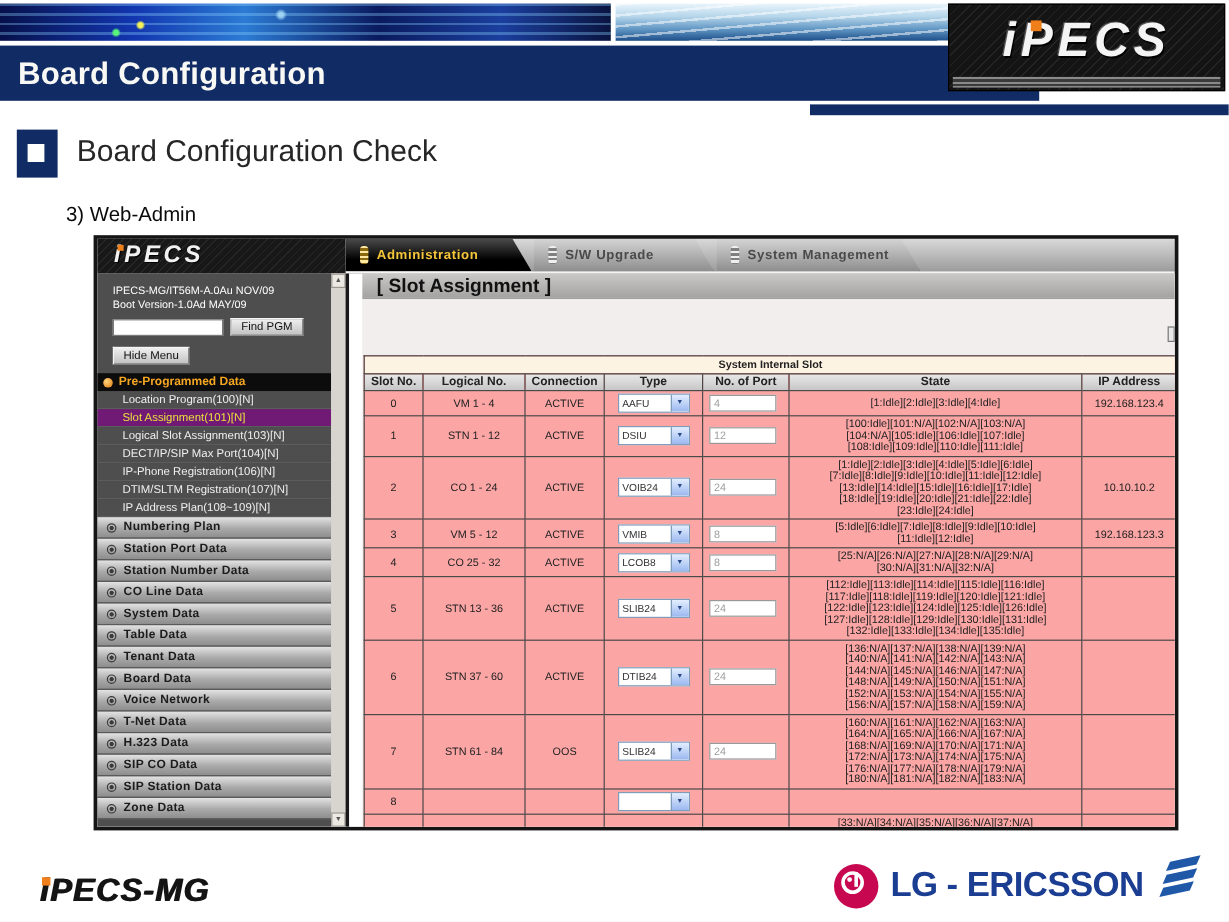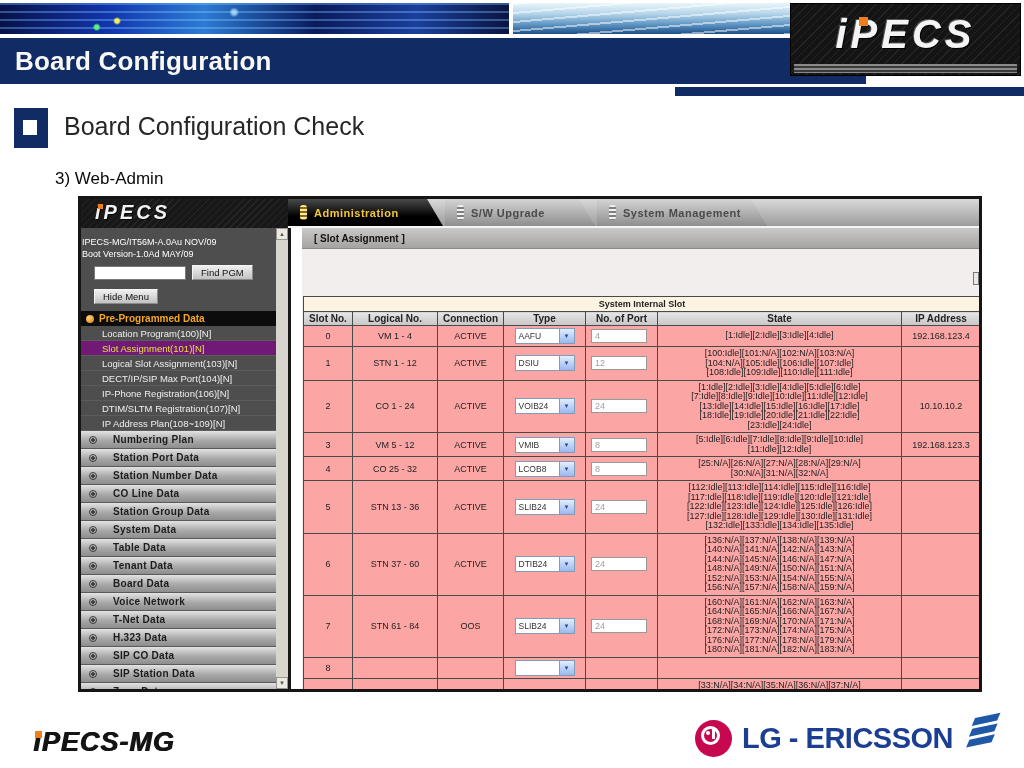--- a/index.html
+++ b/index.html
@@ -59,51 +59,51 @@
     font-size:11px; font-weight:bold; letter-spacing:.5px; }
   .tab.inactive { background:linear-gradient(180deg,#d4d4d4 0%,#8e8e8e 100%); color:#4a4a4a;
     border-right:1px solid #777; }
   .tab.active { background:linear-gradient(180deg,#4a4a4a 0%,#000 65%); color:#f5c63a;align-items:center; }
   .tab-ic { width:7px; height:15px; border-radius:3px;
     background:repeating-linear-gradient(180deg,#f0f0f0 0 2px,#808080 2px 4px); }
   .tab.active .tab-ic { background:repeating-linear-gradient(180deg,#ffe9a0 0 2px,#8a6a10 2px 4px); }
 
   
   .wa-sidebar { position:absolute; left:0; top:29px; width:195px; height:461px; background:#4e4e4e; overflow:hidden; }
-  .wa-version { margin:8px 6px 0 1px; color:#fff; font-size:9px; line-height:12px; white-space:nowrap; }
+  .wa-version { margin:8px 6px 0 13px; color:#fff; font-size:9px; line-height:12px; white-space:nowrap; }
   .find-row { margin:5px 0 0 13px; display:flex; gap:6px; align-items:center; }
   .find-input { width:92px; height:14px; border:1px solid #7a7a7a; background:#fff; font-size:9px; padding:0 2px; }
   .wa-btn { height:15px; background:linear-gradient(180deg,#efefef,#c2c2c2); border:1px solid #8a8a8a;
     border-top-color:#f5f5f5; border-left-color:#f5f5f5; font-size:9.5px; color:#111; padding:0 8px; cursor:pointer;
     font-family:"Liberation Sans",sans-serif; }
   .hide-row { margin:6px 0 7px 13px; }
   .menu-header { height:15px; background:#0c0c0c; color:#f5a623; font-size:10px; font-weight:bold;
     display:flex; align-items:center; gap:5px; padding-left:5px; cursor:pointer; }
   .menu-header .dot { width:8px; height:8px; border-radius:50%; background:radial-gradient(circle at 35% 35%, #ffd37a, #e07b10); }
   .menu-item { height:15px; line-height:15px; color:#efefef; font-size:9.5px; padding-left:21px;
     border-bottom:1px solid #5c5c5c; background:#4e4e4e; cursor:pointer; white-space:nowrap; }
   .menu-item.selected { background:#701a75; color:#e6e13c; }
-  .menu-group { height:18px; display:flex; align-items:center; gap:16px; padding-left:8px; cursor:pointer;
+  .menu-group { height:18px; display:flex; align-items:center; gap:6px; padding-left:8px; cursor:pointer;
     background:linear-gradient(180deg,#e3e3e3 0%,#a9a9a9 55%,#8d8d8d 100%); border-bottom:1px solid #5a5a5a;
     color:#1c1c1c; font-size:10px; font-weight:bold; letter-spacing:.3px; }
   .menu-group .ring { width:8px; height:8px; border:1px solid #3a3a3a; border-radius:50%;
     background:radial-gradient(circle,#3a3a3a 1.5px, rgba(0,0,0,0) 2px); }
 
   .wa-scrollbar { position:absolute; left:195px; top:29px; width:12px; height:461px; background:#d8d4ce; }
   .sb-btn { position:absolute; left:0; width:12px; height:12px; background:#ece8e2; border:1px solid #9a968f;
     font-size:6px; color:#555; text-align:center; line-height:10px; cursor:pointer; }
   .sb-up { top:0; } .sb-down { bottom:0; }
   .sb-up::before { content:"▲"; } .sb-down::before { content:"▼"; }
   .wa-sep { position:absolute; left:207px; top:29px; width:3px; height:461px; background:#181818; }
   .wa-gap { position:absolute; left:210px; top:29px; width:11px; height:461px; background:#fff; }
 
   
   .wa-content { position:absolute; left:221px; top:29px; width:677px; height:461px; background:#f2eeee; }
   .slot-bar { height:21px; background:linear-gradient(180deg,#cbc8c8 0%,#a5a2a2 100%); border-bottom:1px solid #8a8a8a;
-    font-size:10px; font-weight:bold; color:#111; line-height:21px; padding-left:12px; }
+    font-size:16px; font-weight:bold; color:#111; line-height:21px; padding-left:12px; }
   .mini-btn { position:absolute; right:0; top:44px; width:6px; height:13px; background:#e9e9e9; border:1px solid #777; cursor:pointer; }
 
   table.slots { position:absolute; left:1px; top:68px; width:676px; border-collapse:collapse; table-layout:fixed;
     background:#fca5a5; }
   table.slots td, table.slots th { border:1px solid #4a4a4a; font-size:9px; color:#222; text-align:center;
     padding:2px 1px; vertical-align:middle; overflow:hidden; }
   .tbl-title { background:#fdf3e2; font-weight:bold; font-size:10px; height:13px; padding:1px; }
   tr.hdr th { background:linear-gradient(180deg,#e6e6e6,#c6c6c6); font-size:10px; font-weight:bold; height:14px; padding:1px; }
   td.logical { text-align:left; padding-left:8px; }
   td.state { font-size:8.5px; line-height:9.5px; white-space:pre-line; }
@@ -213,24 +213,20 @@
         <div class="menu-group">
           <span class="ring"></span>
           <span>Station Number Data</span>
         </div>
         <div class="menu-group">
           <span class="ring"></span>
           <span>CO Line Data</span>
         </div>
         <div class="menu-group">
           <span class="ring"></span>
-          <span>Station Group Data</span>
-        </div>
-        <div class="menu-group">
-          <span class="ring"></span>
           <span>System Data</span>
         </div>
         <div class="menu-group">
           <span class="ring"></span>
           <span>Table Data</span>
         </div>
         <div class="menu-group">
           <span class="ring"></span>
           <span>Tenant Data</span>
         </div>

